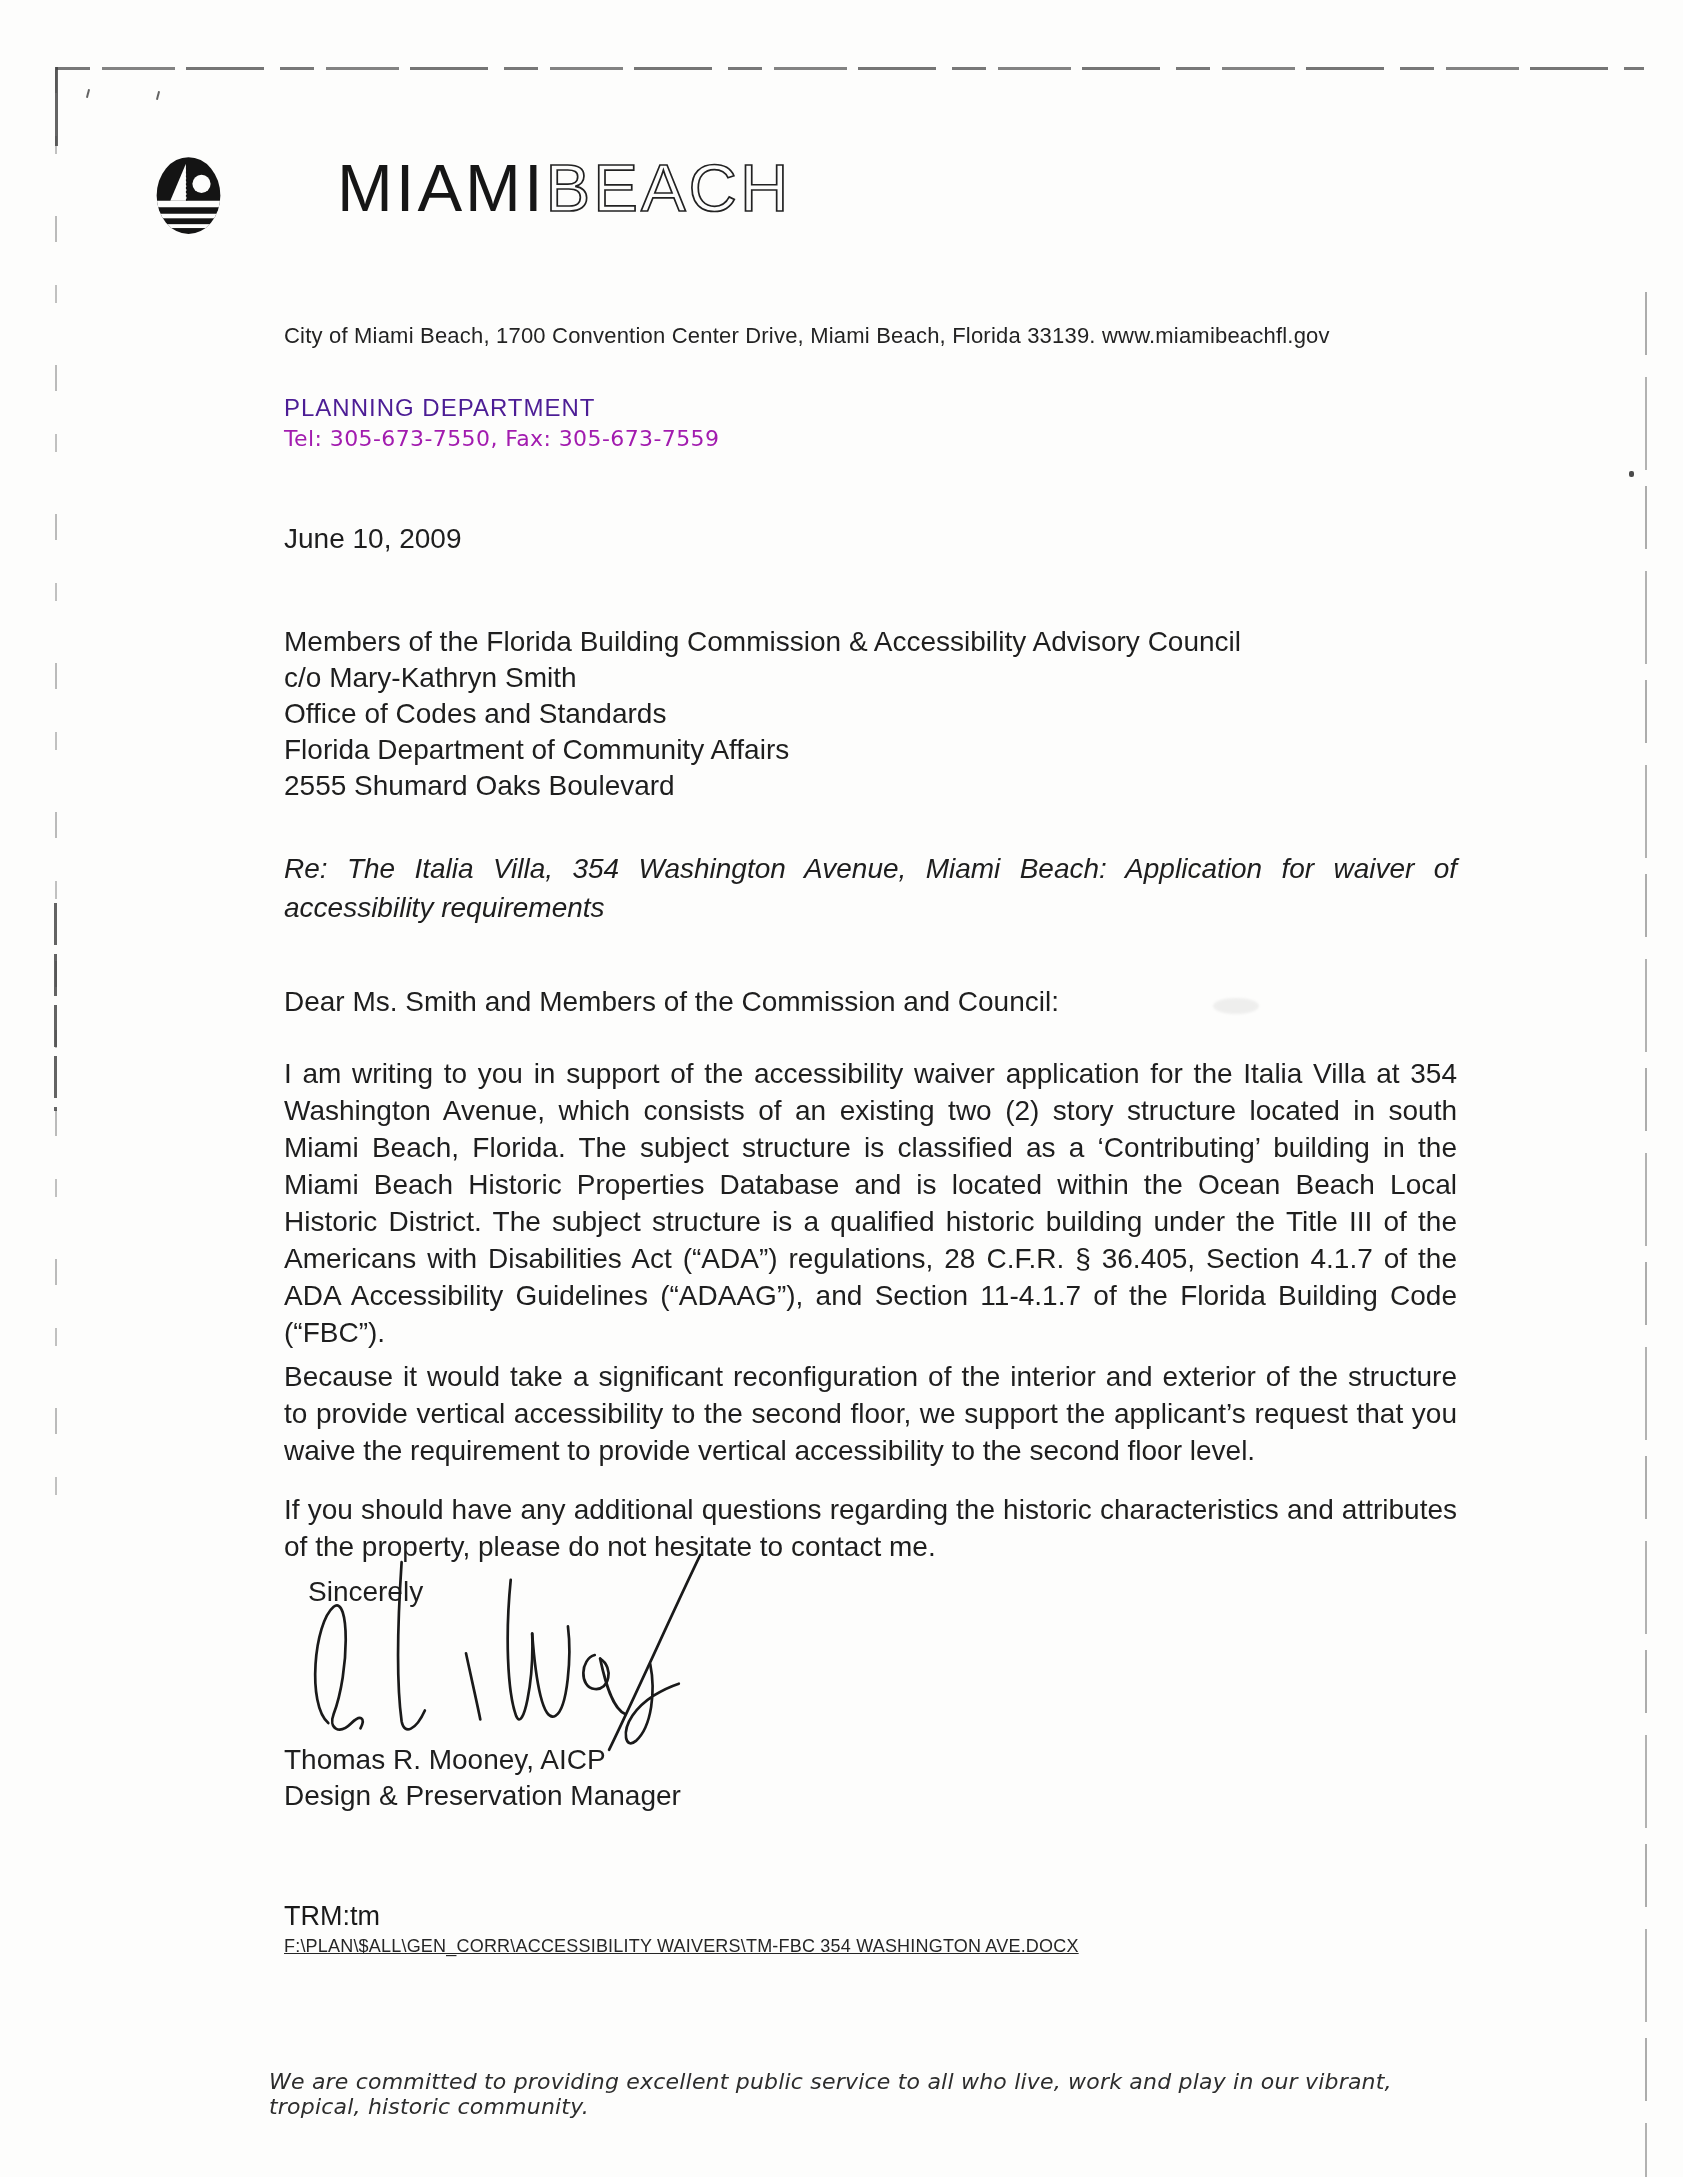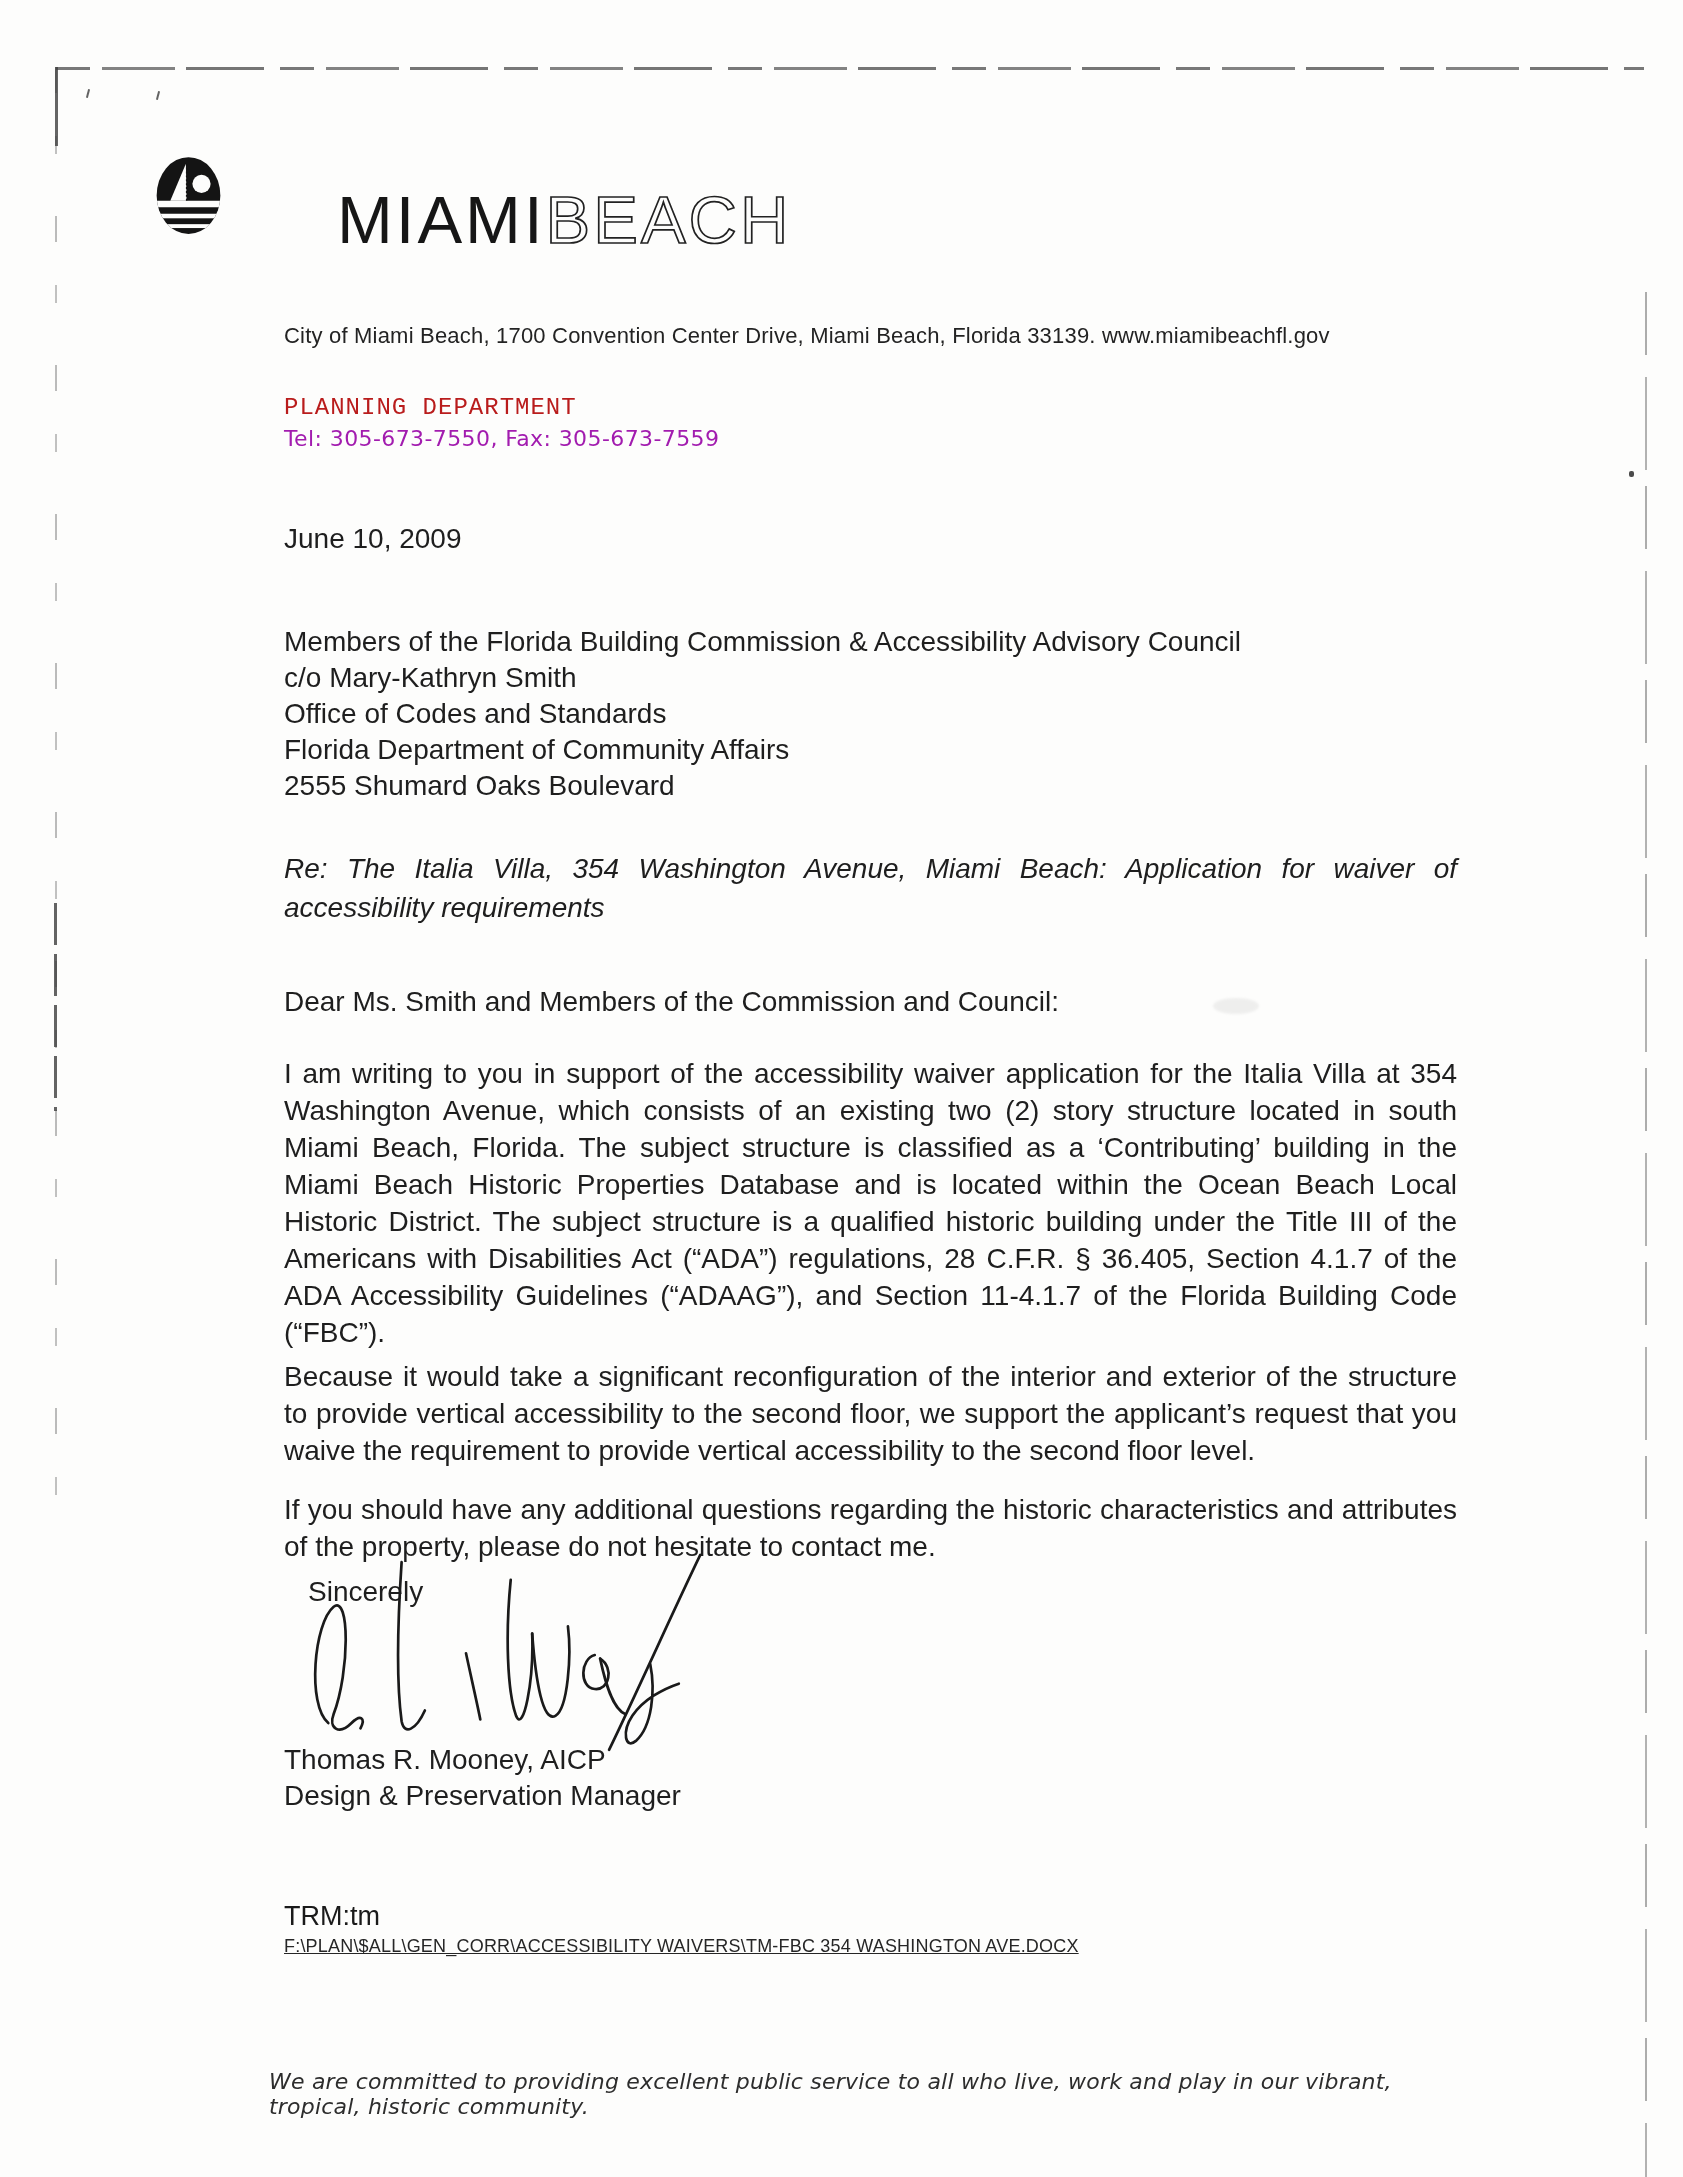--- a/index.html
+++ b/index.html
@@ -37,34 +37,33 @@
   .dot-artifact{position:absolute;left:1629px;top:471px;width:5px;height:6px;background:#2c2c2c;border-radius:2px;opacity:.85;}
   .smudge{position:absolute;left:1213px;top:998px;width:46px;height:16px;background:#9a9a9a;border-radius:50%;opacity:.14;filter:blur(1px);}
 
   
   .logo{position:absolute;left:156px;top:156px;width:65px;height:83px;}
   .wordmark{
     position:absolute;left:337px;top:154px;
     font-size:67px;line-height:1;letter-spacing:3px;
     font-family:"Liberation Sans",sans-serif;font-weight:400;
     white-space:nowrap;
-    margin-top:32px;
   }
   .wordmark .solid{color:#161616;}
   .wordmark .outline{color:#8a8a8a;}
   @supports (-webkit-text-stroke: 1px black){
     .wordmark .outline{color:transparent;-webkit-text-stroke:1.7px #222;}
   }
   .addr-line{
     position:absolute;left:284px;top:323px;width:1188px;
     font-size:22px;color:#232323;letter-spacing:0.2px;
   }
   .dept{
     position:absolute;left:284px;top:394px;
-    font-family:Liberation Mono, monospace;font-size:24px;letter-spacing:1px;color:#b91c1c;
+    font-family:Liberation Sans, sans-serif;font-size:24px;letter-spacing:1px;color:#4c1d95;
   }
   .tel{
     position:absolute;left:284px;top:426px;
     font-family:"DejaVu Sans",sans-serif;font-size:22px;letter-spacing:0.4px;color:#a21caf;
   }
 
   
   .date{position:absolute;left:284px;top:523px;font-size:28px;}
   .recipient{position:absolute;left:284px;top:624px;font-size:28px;line-height:36px;}
   .re-line{

